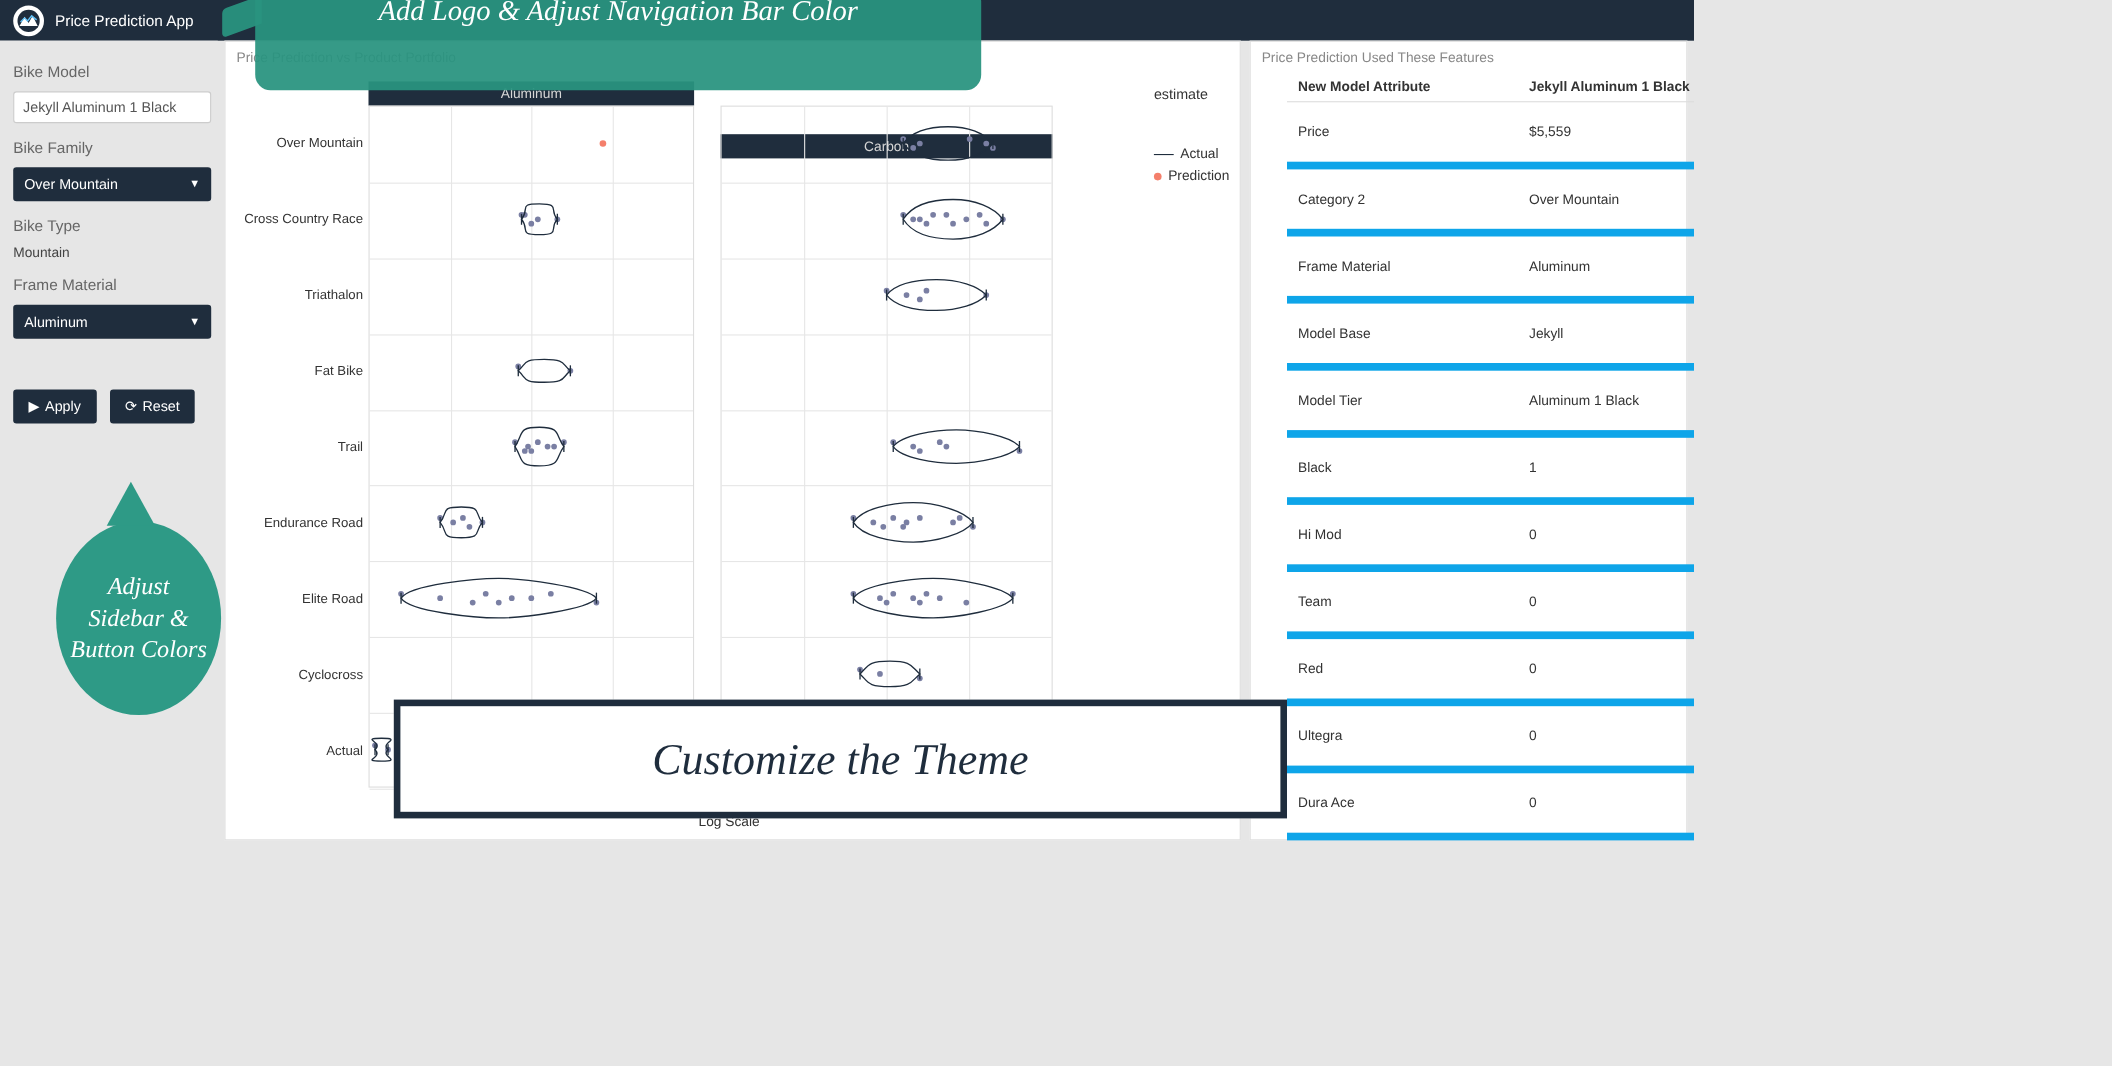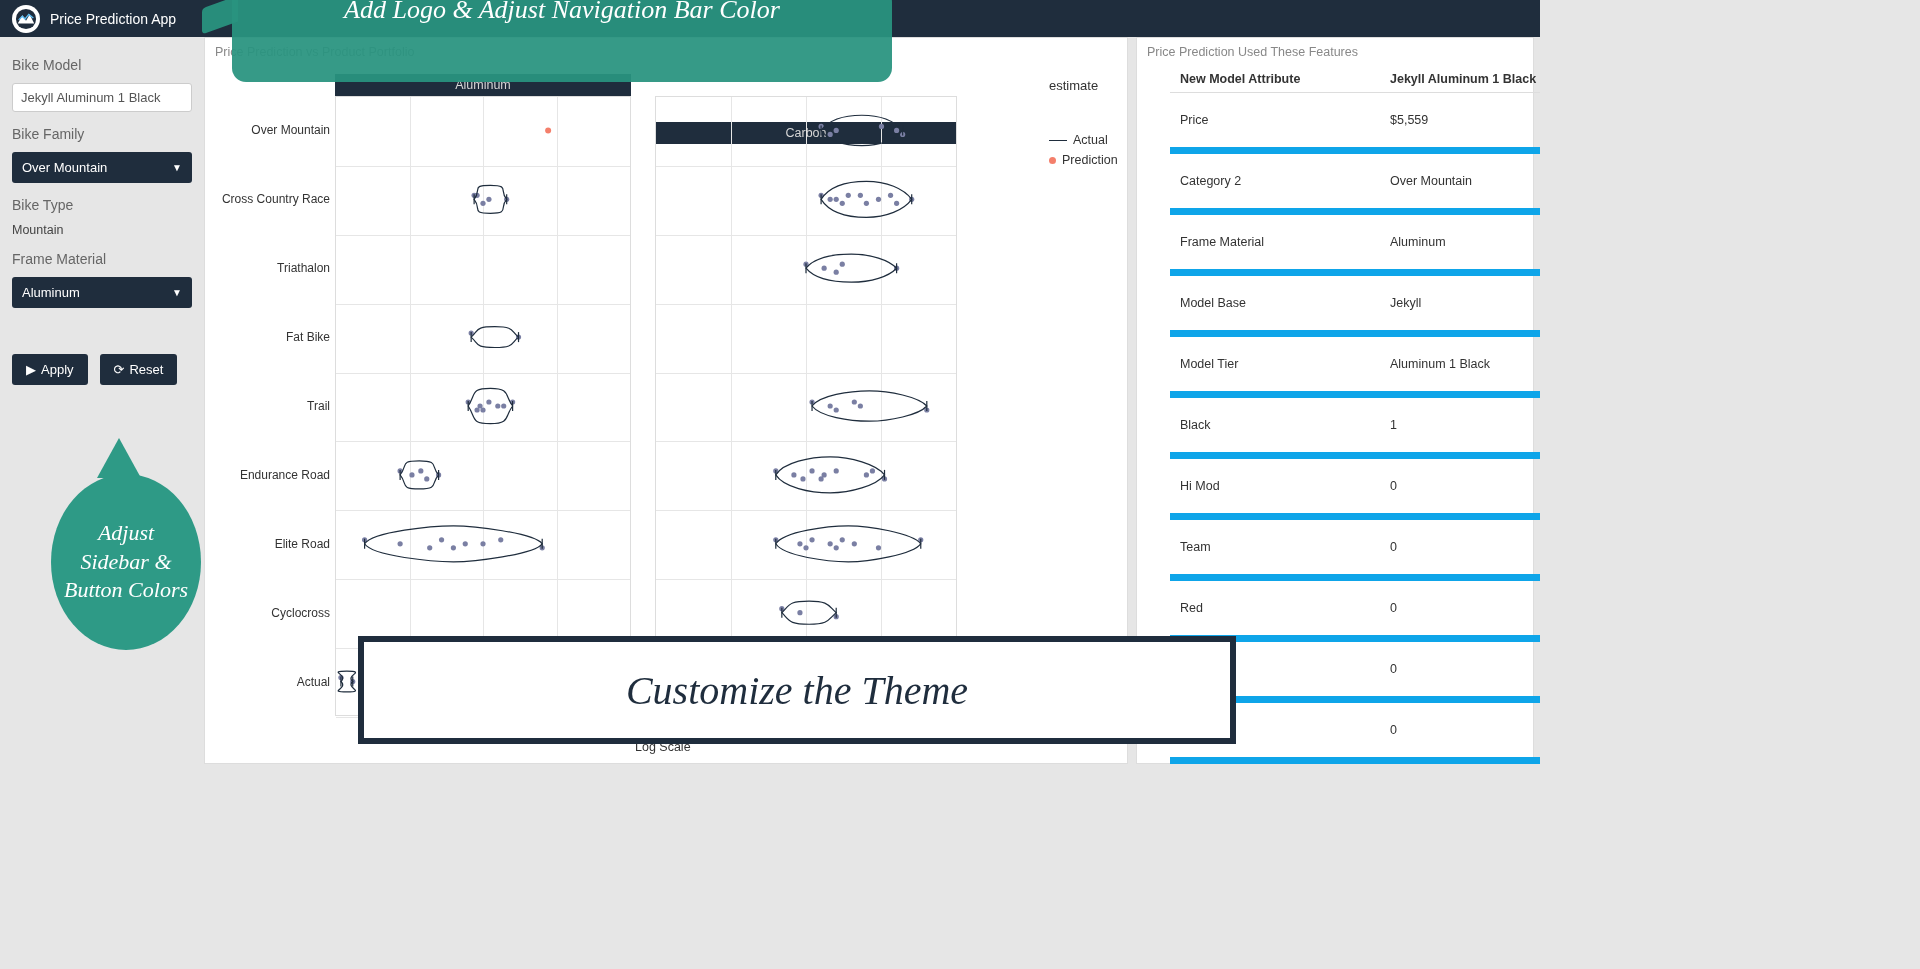--- a/index.html
+++ b/index.html
@@ -206,21 +206,21 @@
     position:absolute;
     top:-36px;
     left:46px;
     border:22px solid transparent;
     border-bottom:40px solid #2e9a86;
     border-top:none;
   }
   .banner{
     position:absolute;
     left:358px; top:636px;
-    width:878px; height:108px;
+    width:812px; height:108px;
     background:#fff;
     border:6px solid #1f2d3d;
     display:flex;
     align-items:center;
     justify-content:center;
     font-family:"Comic Sans MS","Bradley Hand",cursive;
     font-style:italic;
     font-size:40px;
     color:#1f2d3d;
   }

